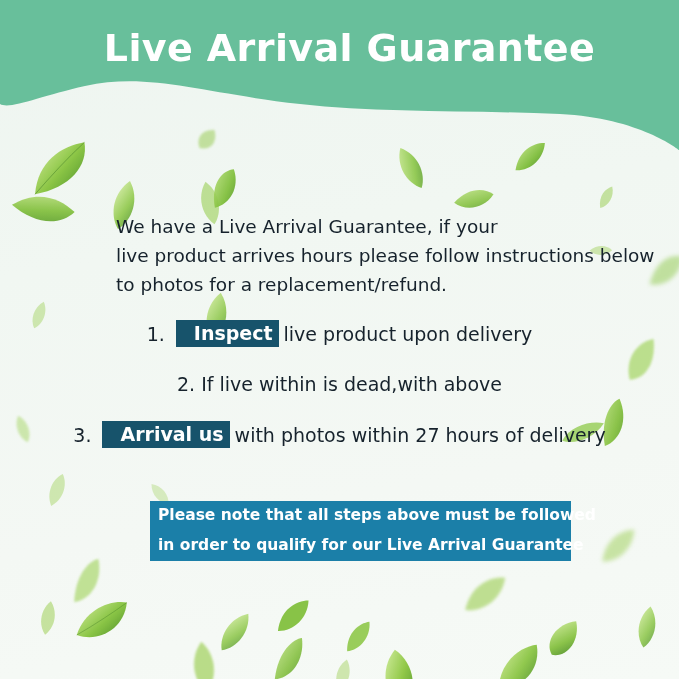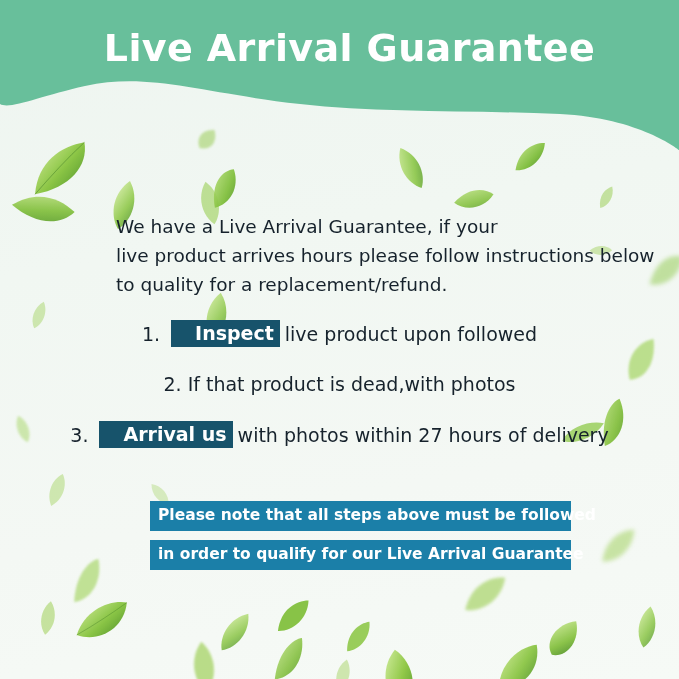--- a/index.html
+++ b/index.html
@@ -99,21 +99,21 @@
     margin-bottom: 24px;
     line-height: 26px;
   }
   .step .num { margin-right: 6px; }
   .step .plain { }
   .step .chip {
     display: inline-block;
     background: #17536b;
     color: #ffffff;
     font-weight: bold;
-    padding: 2px 6px 3px 24px;
+    padding: 2px 6px 3px 18px;
     margin: 0 5px;
     line-height: 22px;
   }
 
   
   .notice {
     position: absolute;
     top: 501px;
     left: 150px;
     width: 379px;
@@ -124,21 +124,21 @@
     font-weight: bold;
     font-size: 15.5px;
     font-family: "DejaVu Sans", sans-serif;
     text-align: center;
     padding: 5px 16px 6px 8px;
     line-height: 19px;
     white-space: nowrap;
     box-sizing: border-box;
     width: 421px;
   }
-  .notice-line + .notice-line { margin-top: 9px; }
+  .notice-line + .notice-line { }
 </style>
 </head>
 <body>
 
 <div id="poster">
 
   <div class="leaf-layer">
 
     <div class="leaf" style="left:24px; top:138px; width:72px; height:62px; transform:rotate(-24deg); opacity:.95;">
       <svg viewBox="0 0 100 60">
@@ -459,35 +459,35 @@
     </svg>
   </div>
 
   <div class="content">
 
     <div class="header-title">Live Arrival Guarantee</div>
 
     <div class="intro">
       <span class="line">We have a Live Arrival Guarantee, if your</span>
       <span class="line">live product arrives hours please follow instructions below</span>
-      <span class="line">to quality for a replacement/refund.</span>
+      <span class="line">to photos for a replacement/refund.</span>
     </div>
 
     <div class="steps">
 
       <div class="step">
         <span class="num">1.</span>
         <span class="chip">Inspect</span>
-        <span class="plain">live product upon followed</span>
+        <span class="plain">live product upon delivery</span>
       </div>
 
       <div class="step">
         <span class="num">2.</span>
-        <span class="plain">If that product is dead,</span>
-        <span class="plain">with photos</span>
+        <span class="plain">If live within is dead,</span>
+        <span class="plain">with above</span>
       </div>
 
       <div class="step">
         <span class="num">3.</span>
         <span class="chip">Arrival us</span>
         <span class="plain">with photos within 27 hours of delivery</span>
       </div>
 
     </div>
 

